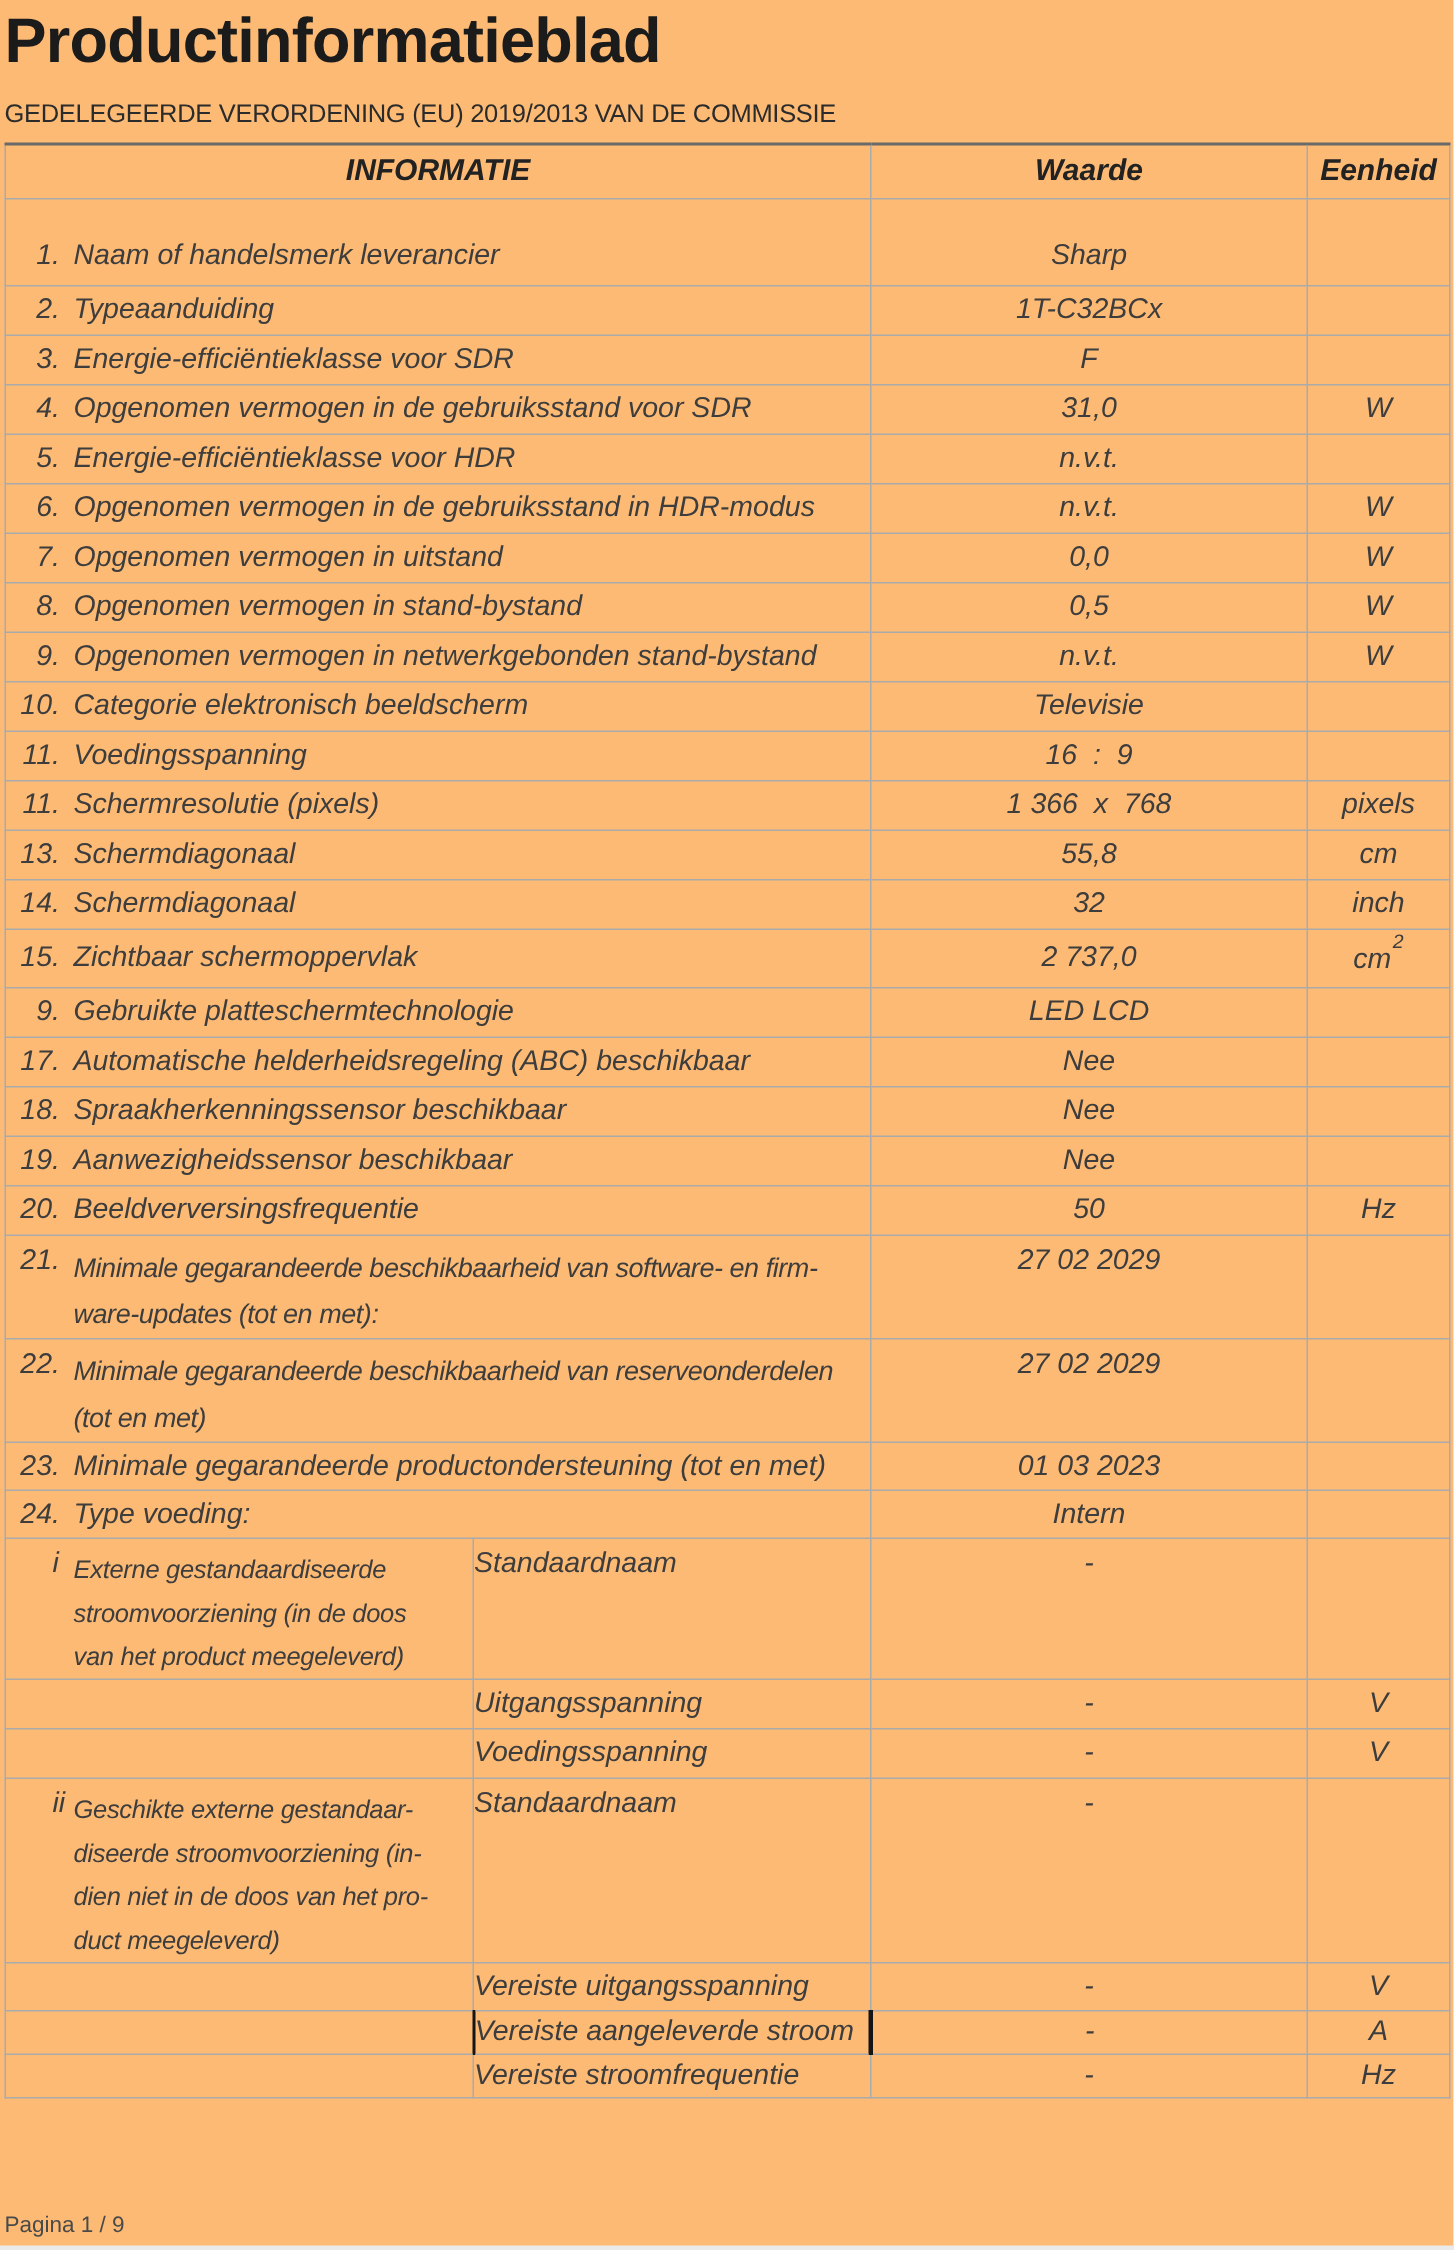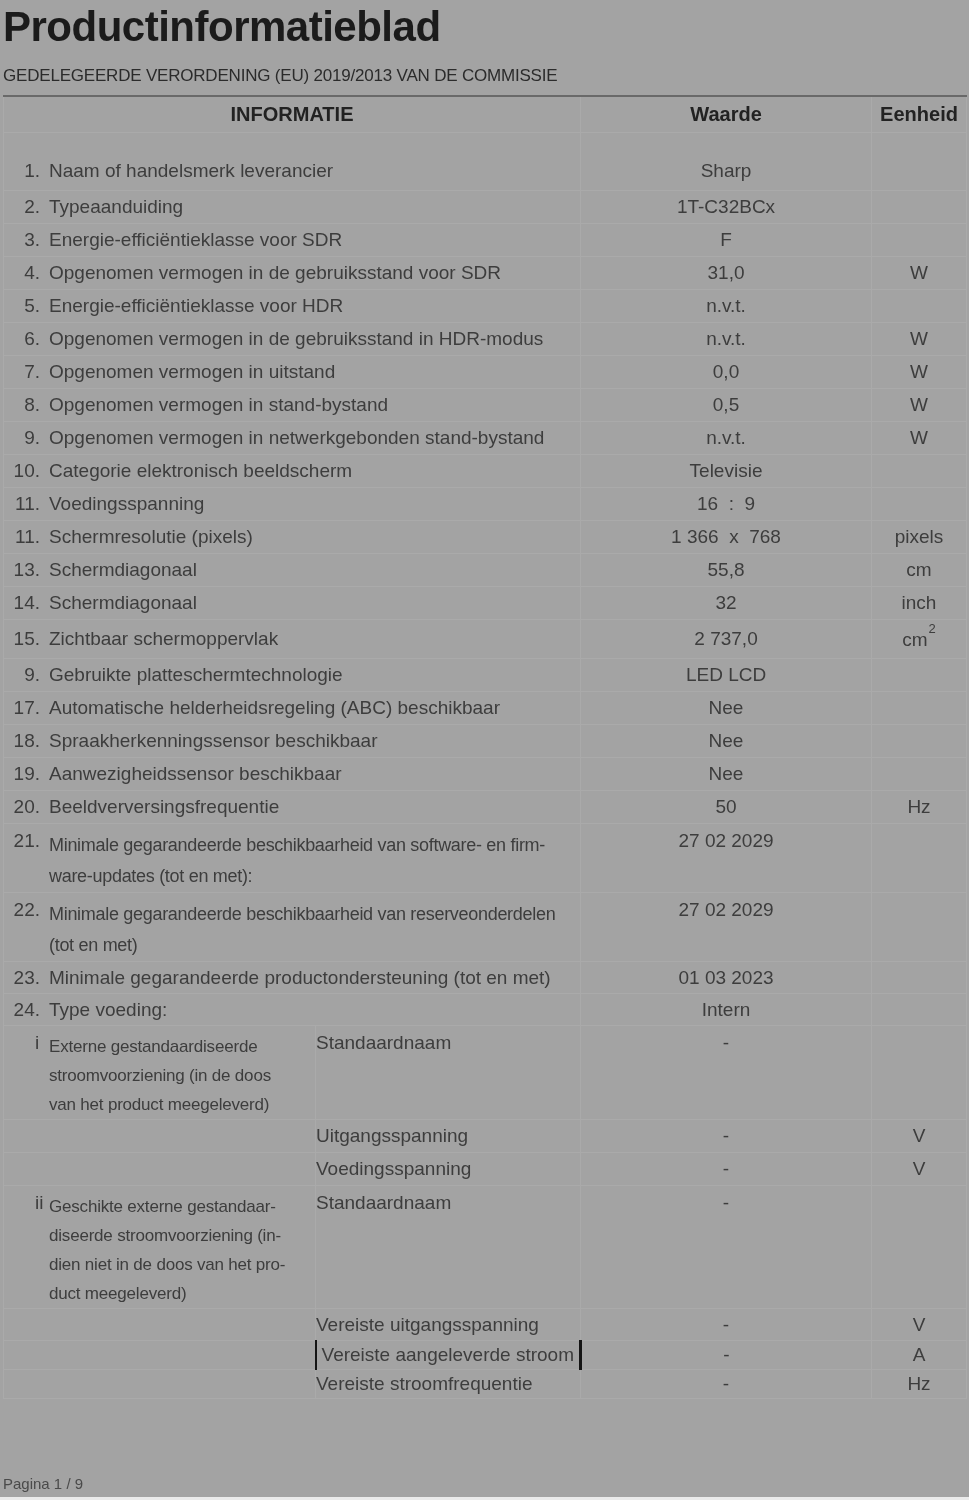--- a/index.html
+++ b/index.html
@@ -1,29 +1,29 @@
 <!DOCTYPE html>
 <html><head>
 <meta charset="utf-8">
 <style>
   html,body { margin:0; padding:0; background:#fff; }
   .page {
-    position:relative; width:969px; height:1500px; background:#a3a3a3;
+    position:relative; width:969px; height:1500px; background:#fdba74;
     font-family:"Liberation Sans", sans-serif; color:#3d3d3d; overflow:hidden;
   }
   .doc-title {
     margin:2px 0 0 3px; font-size:42px; line-height:50px; font-weight:bold;
     color:#1b1b1b; letter-spacing:-0.5px;
   }
   .doc-subtitle {
     margin:14px 0 9px 3px; font-size:17px; color:#2b2b2b; letter-spacing:-0.2px;
   }
   table.fiche {
     border-collapse:collapse; table-layout:fixed; width:963px; margin-left:3px;
-    font-size:19px; color:#3d3d3d;
+    font-size:19px; color:#3d3d3d;font-style:italic;
   }
   .fiche th, .fiche td { border:1px solid #aaaaaa; padding:0; overflow:visible; }
   .fiche thead th {
     border-top:2px solid #696969; height:35px; font-weight:bold; font-size:20px;
     color:#222; text-align:center; vertical-align:middle;
   }
   .fiche td { vertical-align:middle; }
   .lab { padding-left:4px; text-align:left; white-space:nowrap; }
   .num { display:inline-block; width:36px; text-align:right; margin-right:9px; }
   .val { text-align:center; white-space:pre; }
@@ -34,21 +34,21 @@
   .marker { flex:0 0 45px; box-sizing:border-box; padding-left:31px; text-align:left; }
   .lines { flex:1; min-width:0; }
   .line { display:block; white-space:nowrap; }
   .lw .line { line-height:31px; font-size:18px; letter-spacing:-0.3px; }
   .ln .line { line-height:29px; font-size:17px; letter-spacing:-0.2px; }
   .h58{height:58px} .h39{height:39px} .h33{height:33px} .h32{height:32px}
   .h62{height:62px} .h86{height:86px} .h115{height:115px} .h29{height:29px}
   tr.vbottom > td { vertical-align:bottom; padding-bottom:8px; }
   tr.vtop > td { vertical-align:top; padding-top:6px; }
   sup.u2 { font-size:13px; position:relative; top:-6px; margin-left:1px; }
-  td.special { border-left:2px solid #151515; border-right:3px solid #151515;text-align:center; }
+  td.special { border-left:2px solid #151515; border-right:3px solid #151515; }
   .page-footer {
     position:absolute; left:3px; bottom:8px; font-size:15px; color:#4a4a4a;
   }
   .bottom-edge { position:absolute; left:0; right:0; bottom:0; height:3px; background:#eaeaea; }
 </style>
 </head>
 <body>
 
 <div class="page">
 

